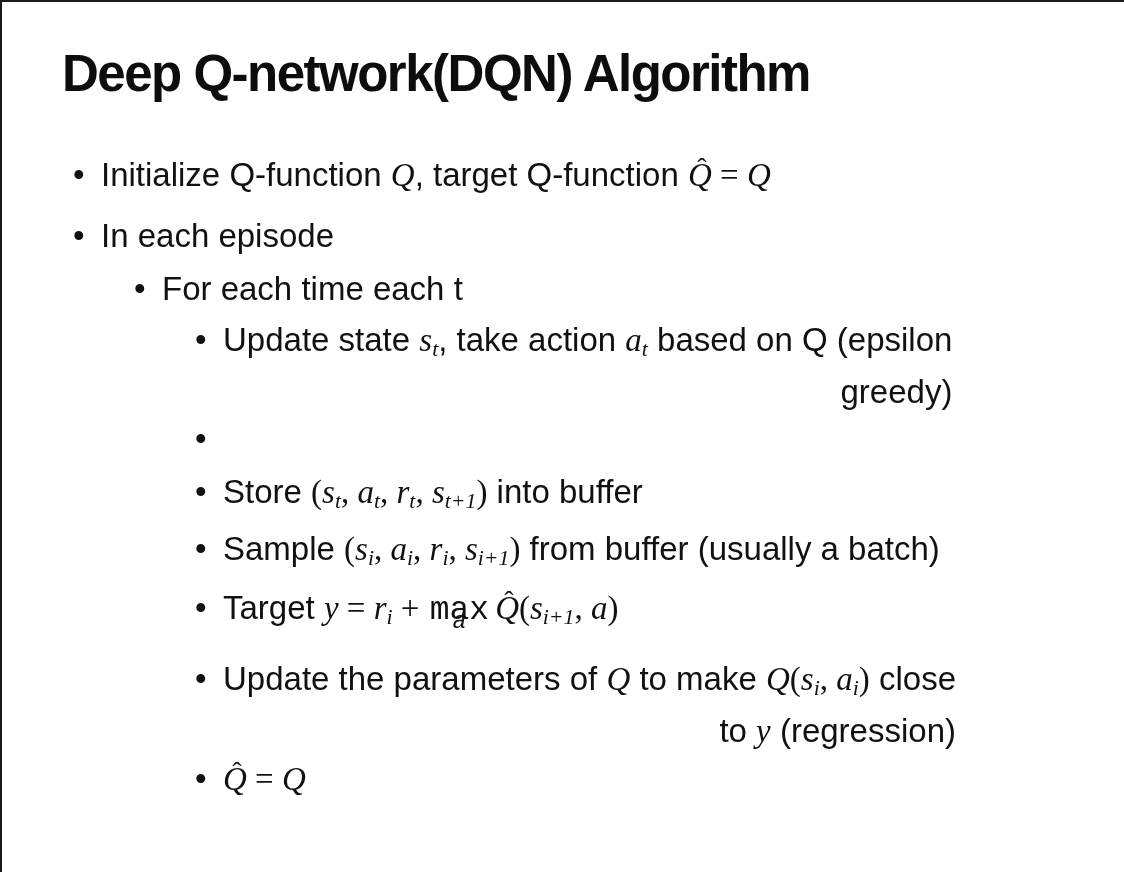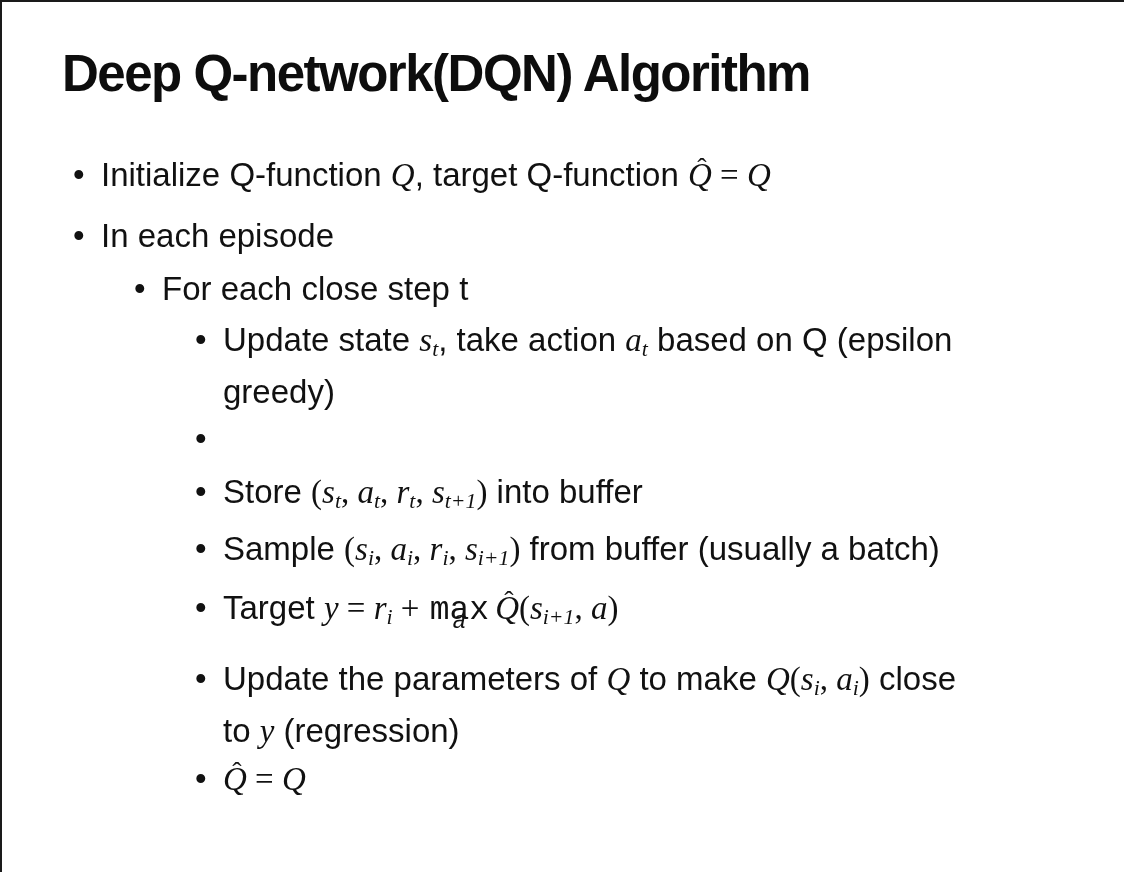--- a/index.html
+++ b/index.html
@@ -44,21 +44,21 @@
   li.item {
     display: flex;
     align-items: flex-start;
     font-size: 33px;
     line-height: 47px;
   }
   .lvl1 { padding-left: 73px; }
   .lvl2 { padding-left: 134px; }
   .lvl3 { padding-left: 195px; }
   .bullet { flex: 0 0 28px; }
-  .content { flex: 0 1 auto; white-space: nowrap; }
+  .content { flex: 0 1 auto; white-space: nowrap; text-align: right; }
   
   li.item:nth-child(1) { margin-bottom: 13px; }
   li.item:nth-child(2) { margin-bottom: 6px;  }
   li.item:nth-child(3) { margin-bottom: 4px;  }
   li.item:nth-child(4) { margin-bottom: 0;    }
   li.item:nth-child(5) { margin-bottom: 6px;  }
   li.item:nth-child(6) { margin-bottom: 5px;  }
   li.item:nth-child(7) { margin-bottom: 7px;  }
   li.item:nth-child(8) { margin-bottom: 19px; }
   li.item:nth-child(9) { margin-bottom: 0;    }
@@ -124,21 +124,21 @@
       <li class="item lvl1">
         <span class="bullet">•</span>
         <span class="content"><span class="t">Initialize Q-function </span><span class="m">Q</span><span class="t">, target Q-function </span><span class="qhat"><span class="hat">ˆ</span><span class="base">Q</span></span><span class="p"> = </span><span class="m">Q</span></span>
       </li>
       <li class="item lvl1">
         <span class="bullet">•</span>
         <span class="content"><span class="t">In each episode</span></span>
       </li>
       <li class="item lvl2">
         <span class="bullet">•</span>
-        <span class="content"><span class="t">For each close step t</span></span>
+        <span class="content"><span class="t">For each time each t</span></span>
       </li>
       <li class="item lvl3">
         <span class="bullet">•</span>
         <span class="content"><span class="t">Update state </span><span class="m">s</span><span class="sub">t</span><span class="t">, take action </span><span class="m">a</span><span class="sub">t</span><span class="t"> based on Q (epsilon</span><br><span class="t">greedy)</span></span>
       </li>
       <li class="item lvl3">
         <span class="bullet">•</span>
       </li>
       <li class="item lvl3">
         <span class="bullet">•</span>

